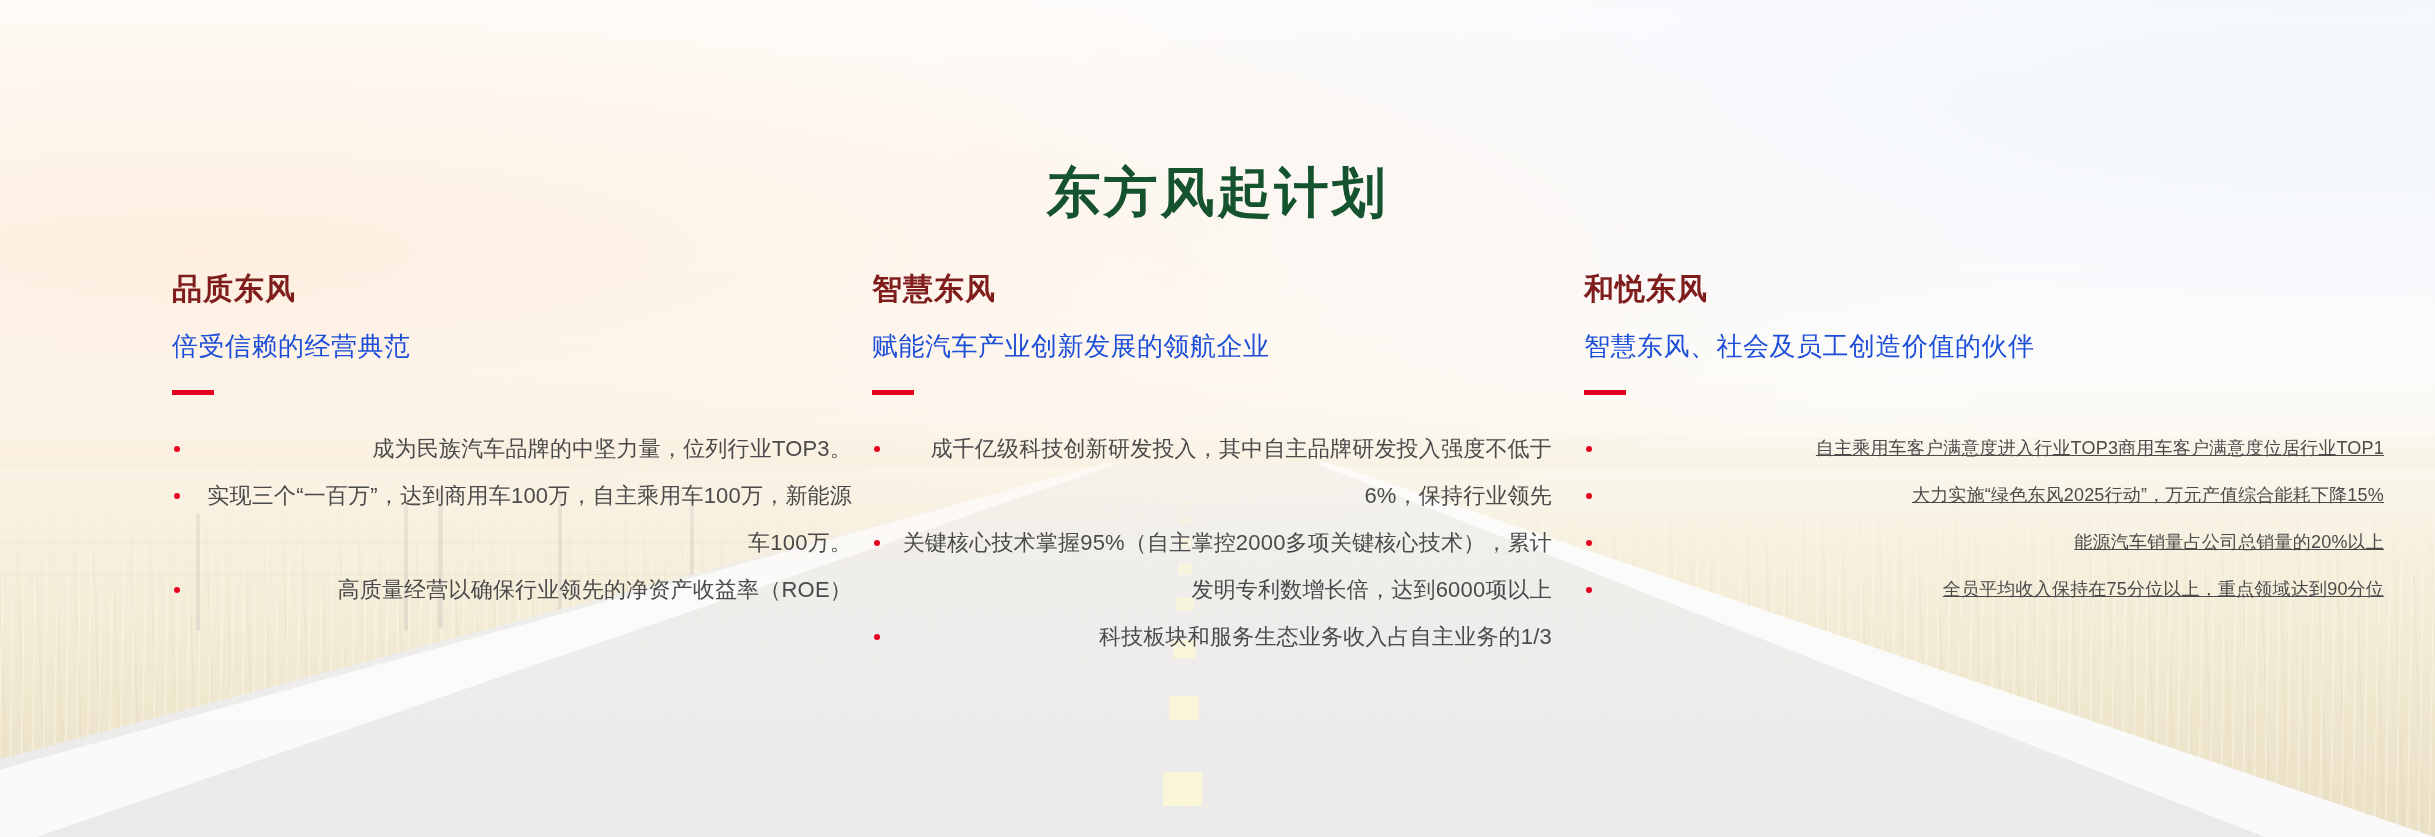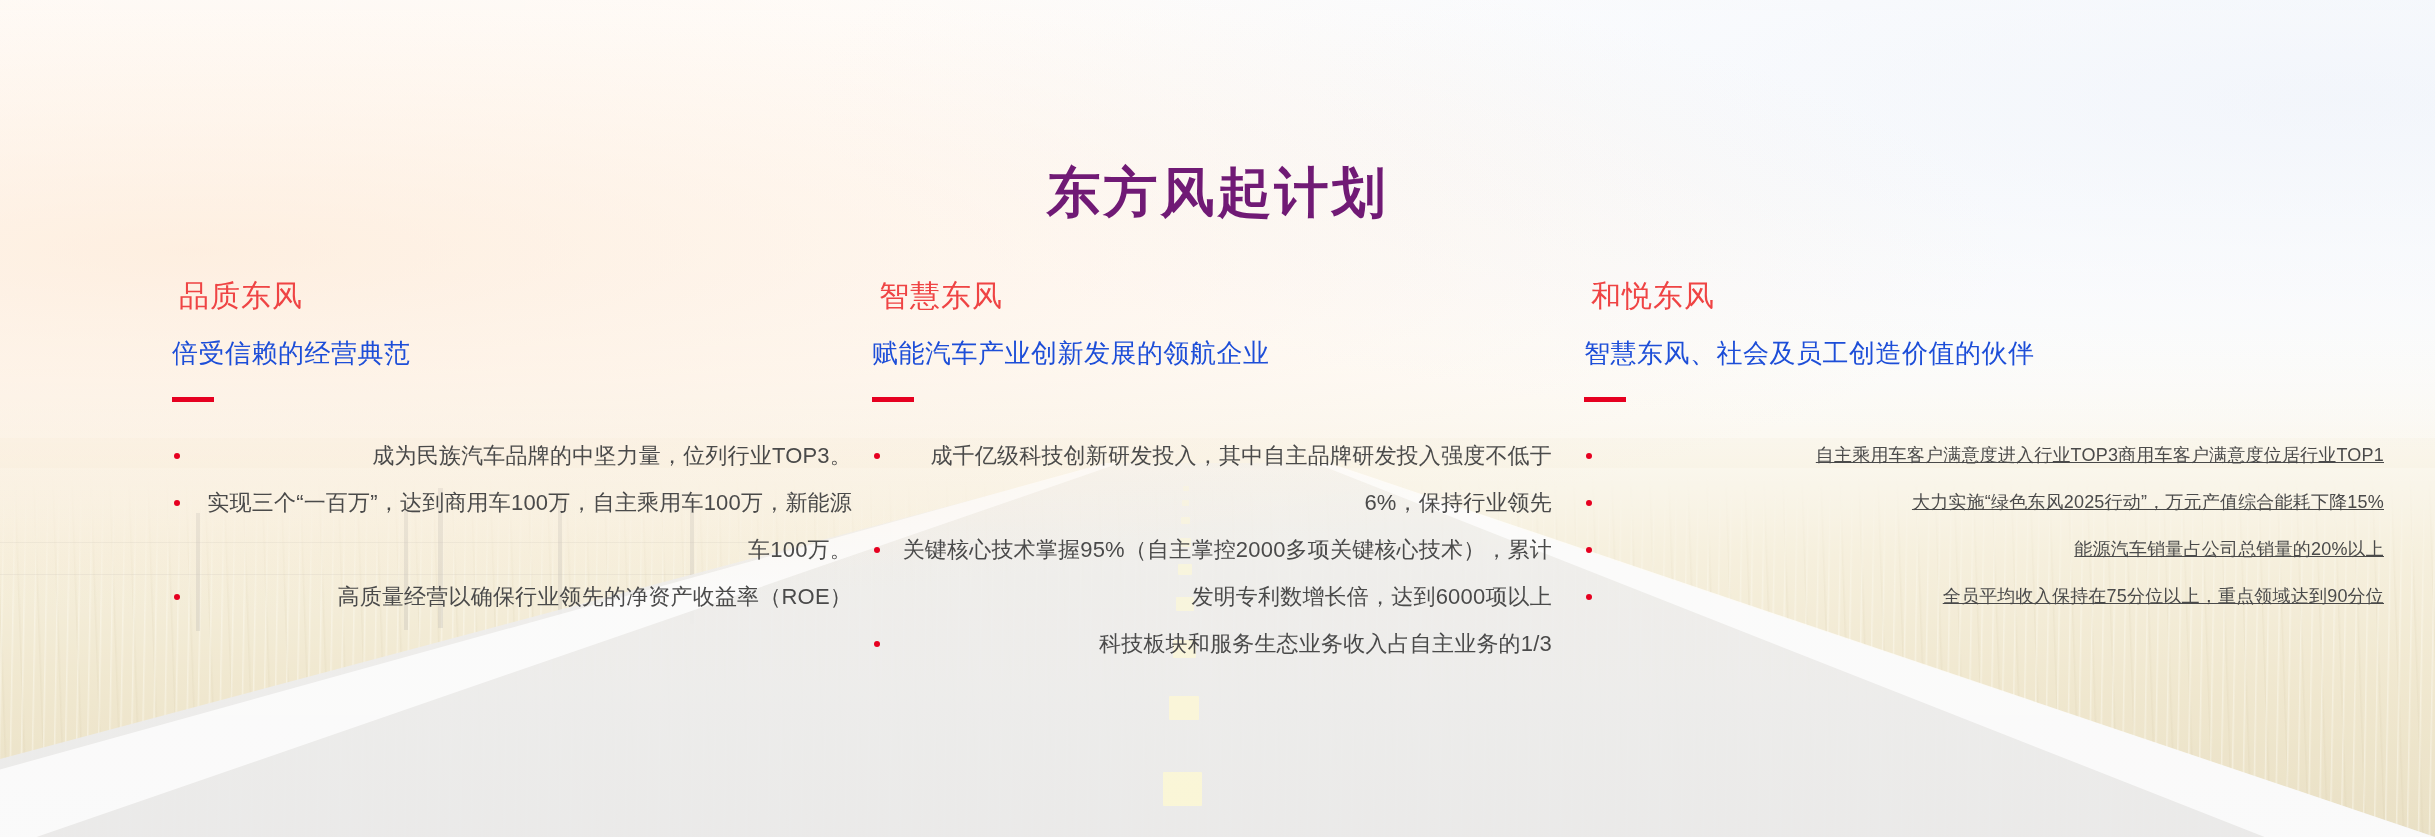--- a/index.html
+++ b/index.html
@@ -148,46 +148,46 @@
   }
 
   
   .content { position: relative; z-index: 5; }
 
   .page-title {
     position: absolute;
     left: 0; right: 0;
     top: 128px;
     text-align: center;
-    color: #701a75;
+    color: #14532d;
     font-size: 54px;
     font-weight: 700;
     letter-spacing: 3px;
     line-height: 1.05;
     white-space: nowrap;
   }
 
   .columns {
     position: absolute;
     left: 0; top: 272px;
     width: 2435px;
     display: flex;
   }
   .col { position: relative; }
   .col-1 { width: 680px; margin-left: 172px; }
   .col-2 { width: 680px; margin-left: 20px; }
   .col-3 { width: 800px; margin-left: 32px; }
 
   .col-title {
     font-size: 30px;
-    font-weight: 400;
-    color: #ef4444;
+    font-weight: 700;
+    color: #7f1d1d;
     letter-spacing: 1px;
     line-height: 1.1;
-    margin: 7px;
+    margin: 0;
   }
   .col-subtitle {
     margin-top: 26px;
     font-size: 26px;
     color: #1d4ed8;
     letter-spacing: .5px;
     line-height: 1.2;
     white-space: nowrap;
   }
   .rule {

